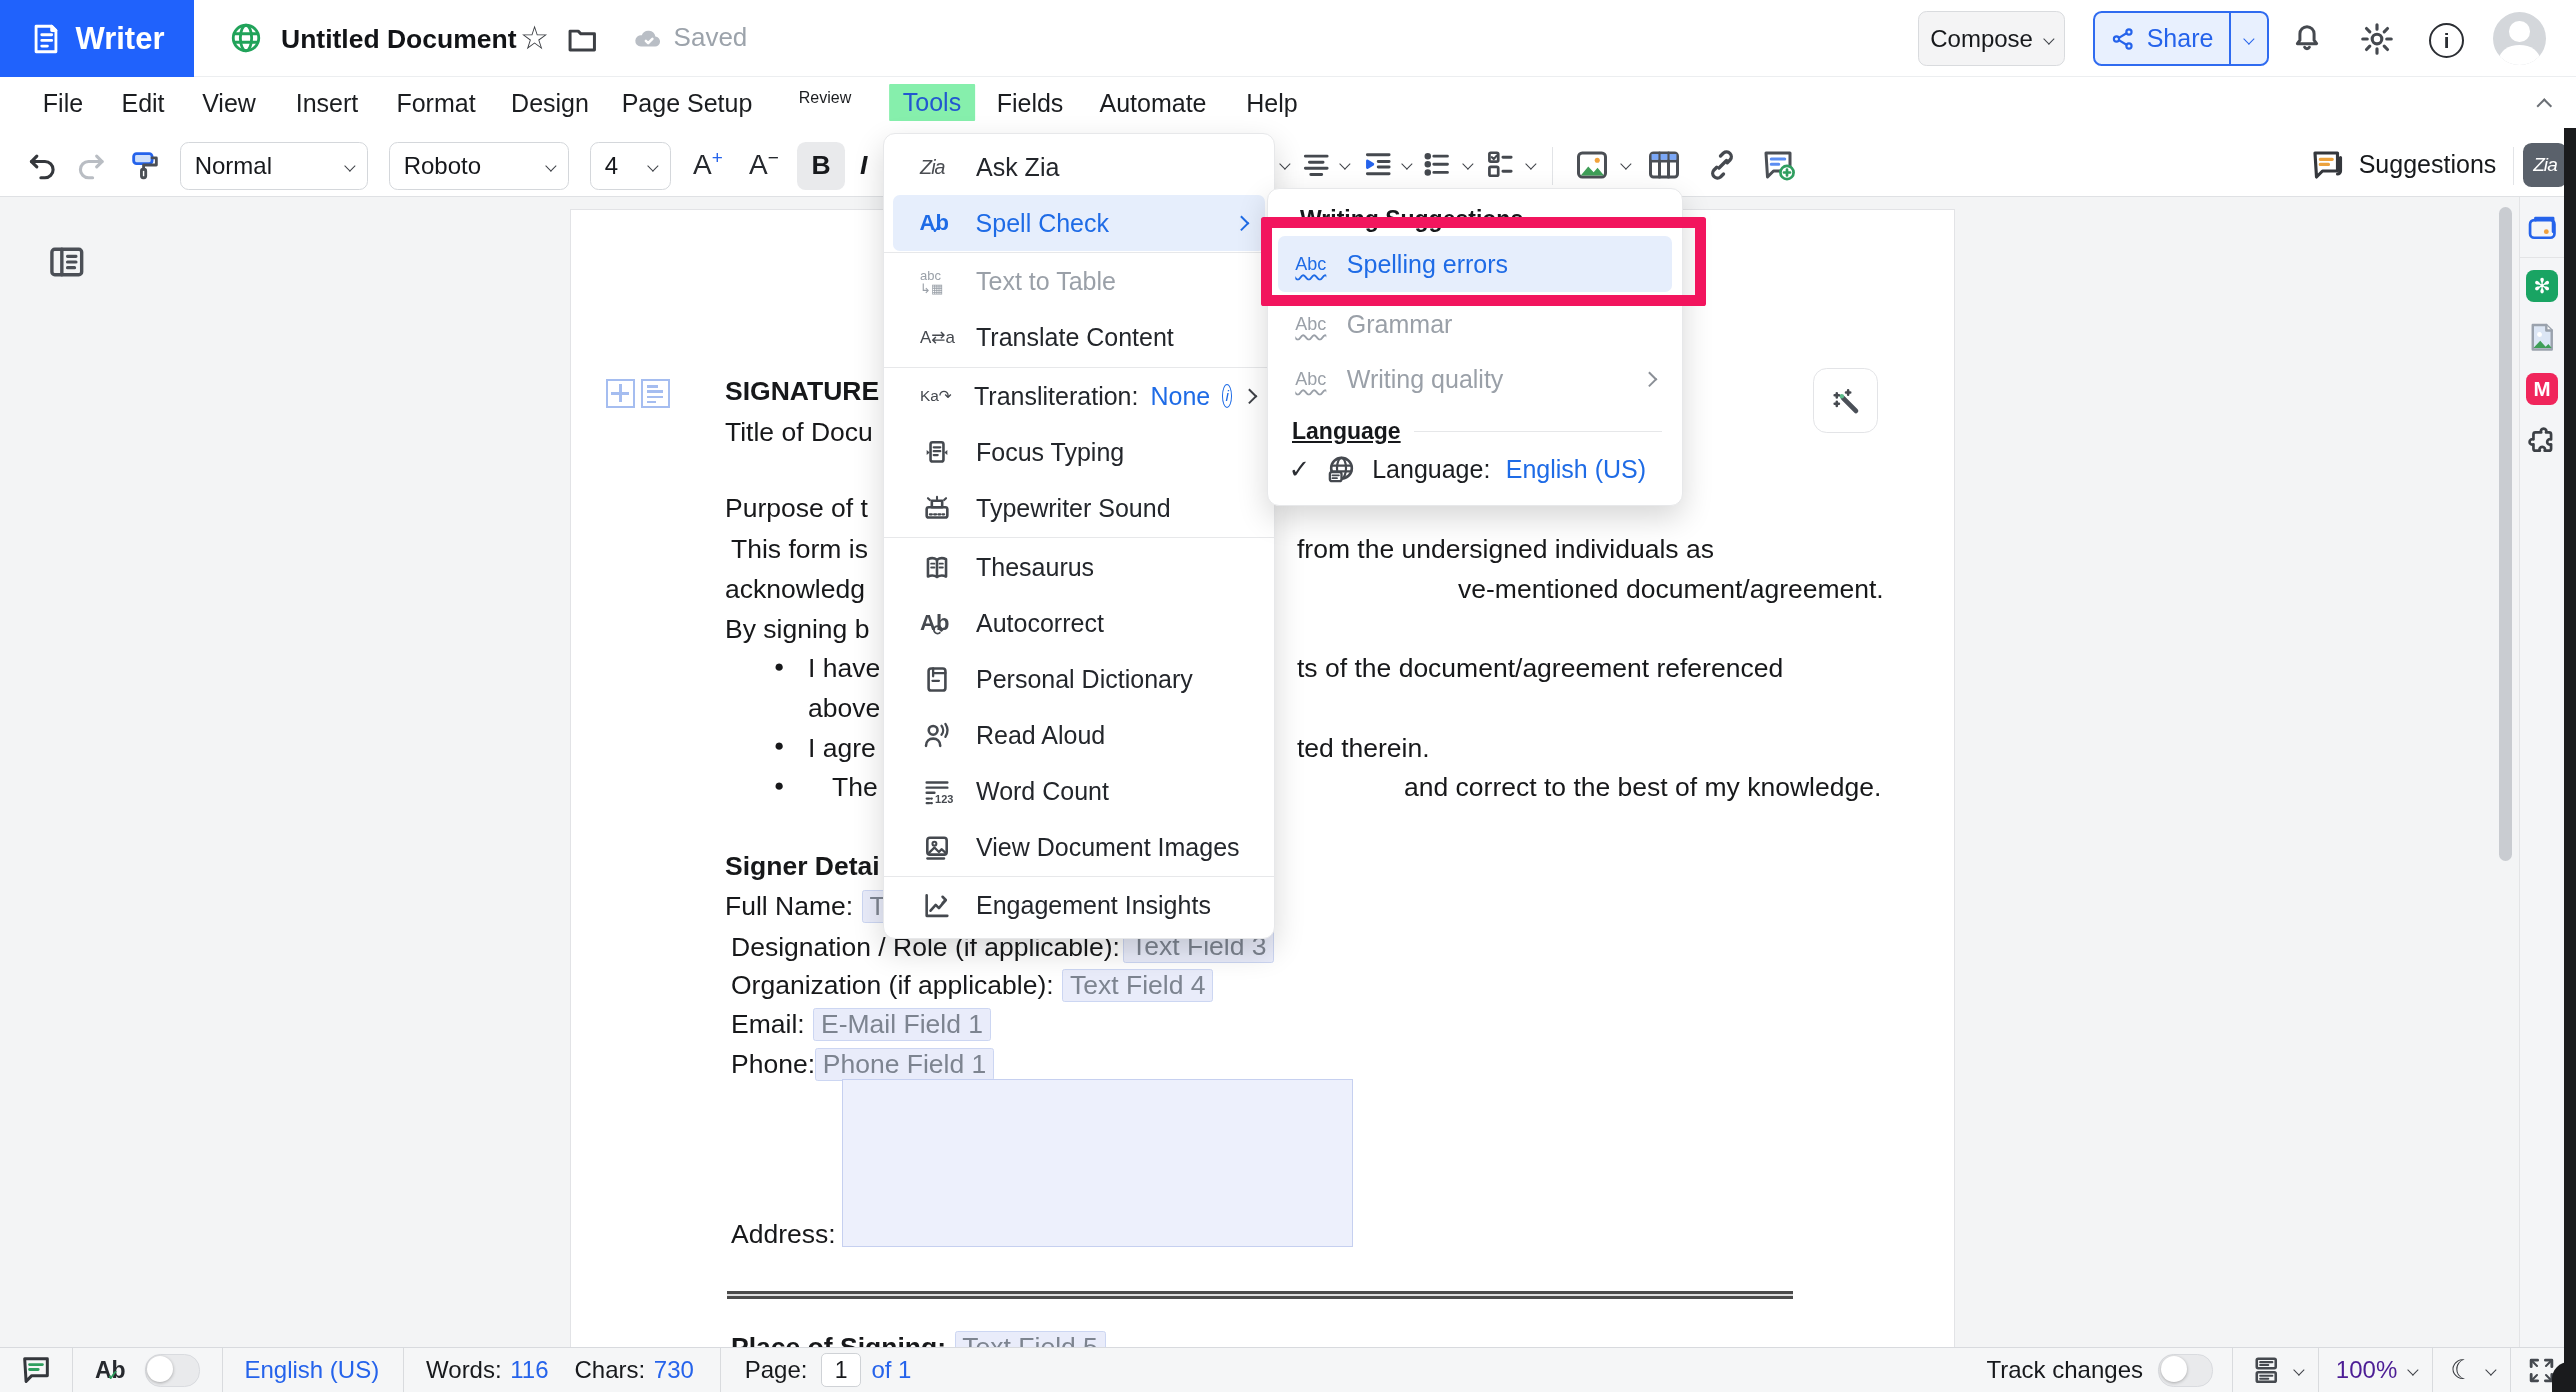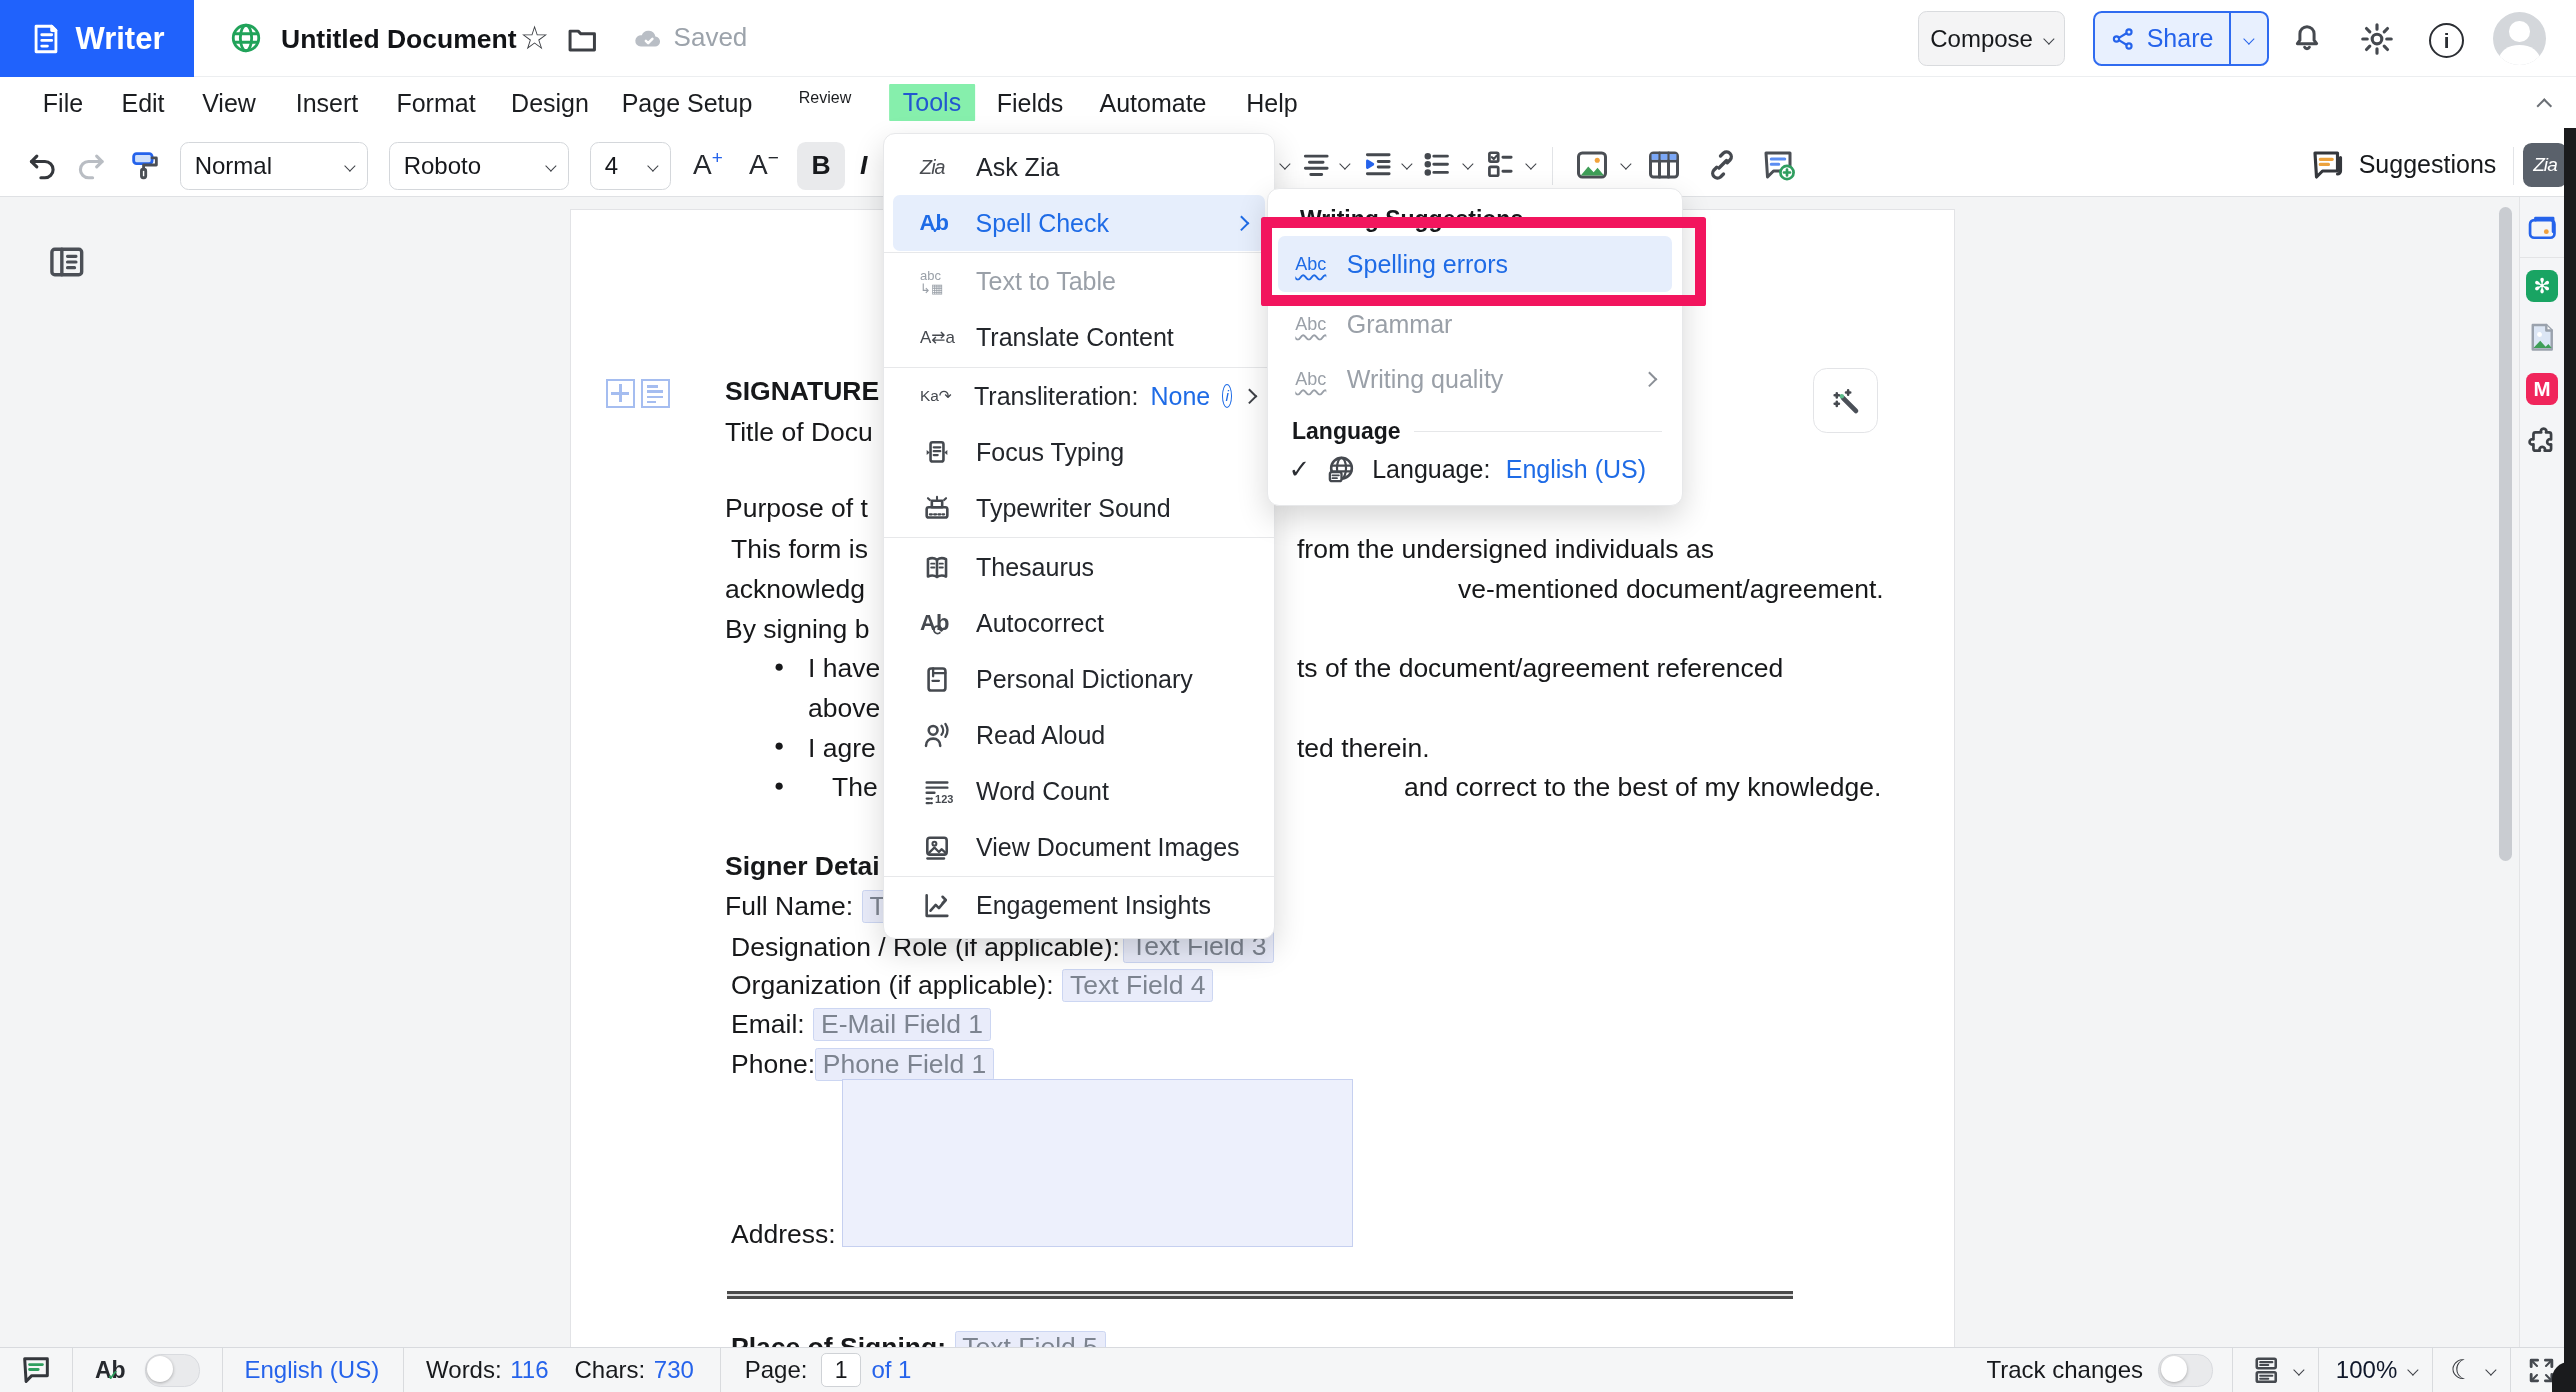--- a/index.html
+++ b/index.html
@@ -416,21 +416,21 @@
     <div class="row" style="position:absolute;left:10.3px;top:107px;right:10.3px;height:56px;color:#9aa0a8;font-size:25px;gap:20.5px;padding:0 17px;box-sizing:border-box;">
       <span class="abc-ic" style="color:#9aa0a8;text-decoration-color:#9aa0a8;">Abc</span>
       <span>Grammar</span>
     </div>
     <div class="row" style="position:absolute;left:10.3px;top:162px;right:10.3px;height:56px;color:#9aa0a8;font-size:25px;gap:20.5px;padding:0 17px;box-sizing:border-box;">
       <span class="abc-ic" style="color:#9aa0a8;text-decoration-color:#9aa0a8;">Abc</span>
       <span style="flex:1;">Writing quality</span>
       <span class="cv right" style="border-color:#8a8f96;"></span>
     </div>
     <div class="row" style="position:absolute;left:24px;top:229px;right:20.5px;gap:13.7px;">
-      <span style="font-size:23px;font-weight:700;color:#16181b;white-space:nowrap;">Language</span>
+      <span style="font-size:23px;font-weight:700;color:#16181b;white-space:nowrap;text-decoration:underline;">Language</span>
       <span style="flex:1;height:1.7px;background:#e6e7e9;"></span>
     </div>
     <div class="row" style="position:absolute;left:10.3px;top:252px;right:10.3px;height:56px;font-size:25px;gap:15.4px;padding:0 10.3px;box-sizing:border-box;">
       <span style="font-size:26px;color:#2b2e33;">✓</span>
       <svg class="ic" width="31" height="31" viewBox="0 0 24 24">
         <circle cx="12" cy="11" r="8" stroke-width="2"></circle>
         <ellipse cx="12" cy="11" rx="3.5" ry="8" stroke-width="1.7"></ellipse>
         <path d="M4.5 9h15M4.5 13.5h15" stroke-width="1.7"></path>
         <rect x="3" y="14" width="9" height="7" rx="1.5" fill="#fff" stroke-width="1.8"></rect>
         <path d="M5 16.5h5M5 18.7h3.5" stroke-width="1.4"></path>
@@ -489,21 +489,21 @@
     <div class="tg" style="margin-left:15.4px;"></div>
     <div class="sdiv" style="margin-left:19px;"></div>
     <svg class="ic" width="32.5" height="32.5" viewBox="0 0 24 24" style="margin-left:17px;">
       <rect x="5" y="3.5" width="14" height="7" rx="1" stroke-width="1.9"></rect>
       <path d="M7.5 6h9M7.5 8.2h6" stroke-width="1.5"></path>
       <rect x="5" y="13.5" width="14" height="7" rx="1" stroke-width="1.9"></rect>
       <path d="M7.5 16h9M7.5 18.2h6" stroke-width="1.5"></path>
     </svg>
     <span class="cv sm" style="margin-left:12px;"></span>
     <div class="sdiv" style="margin-left:15.4px;"></div>
-    <span style="font-size:24px;color:#0f172a;margin-left:17px;text-align:center;">100%</span>
+    <span style="font-size:24px;color:#4c1d95;margin-left:17px;text-align:center;">100%</span>
     <span class="cv sm" style="margin-left:12px;"></span>
     <div class="sdiv" style="margin-left:15.4px;"></div>
     <span style="font-size:27px;color:#34373c;margin-left:17px;line-height:1;">☾</span>
     <span class="cv sm" style="margin-left:12px;"></span>
     <div class="sdiv" style="margin-left:15.4px;"></div>
     <svg class="ic" width="31" height="31" viewBox="0 0 24 24" style="margin:0 19px 0 15.4px;">
       <path d="M4 9V4h5M15 4h5v5M20 15v5h-5M9 20H4v-5" stroke-width="2.2"></path>
       <path d="M4.5 4.5l4 4M19.5 4.5l-4 4M19.5 19.5l-4-4M4.5 19.5l4-4" stroke-width="1.6"></path>
     </svg>
   </div>

